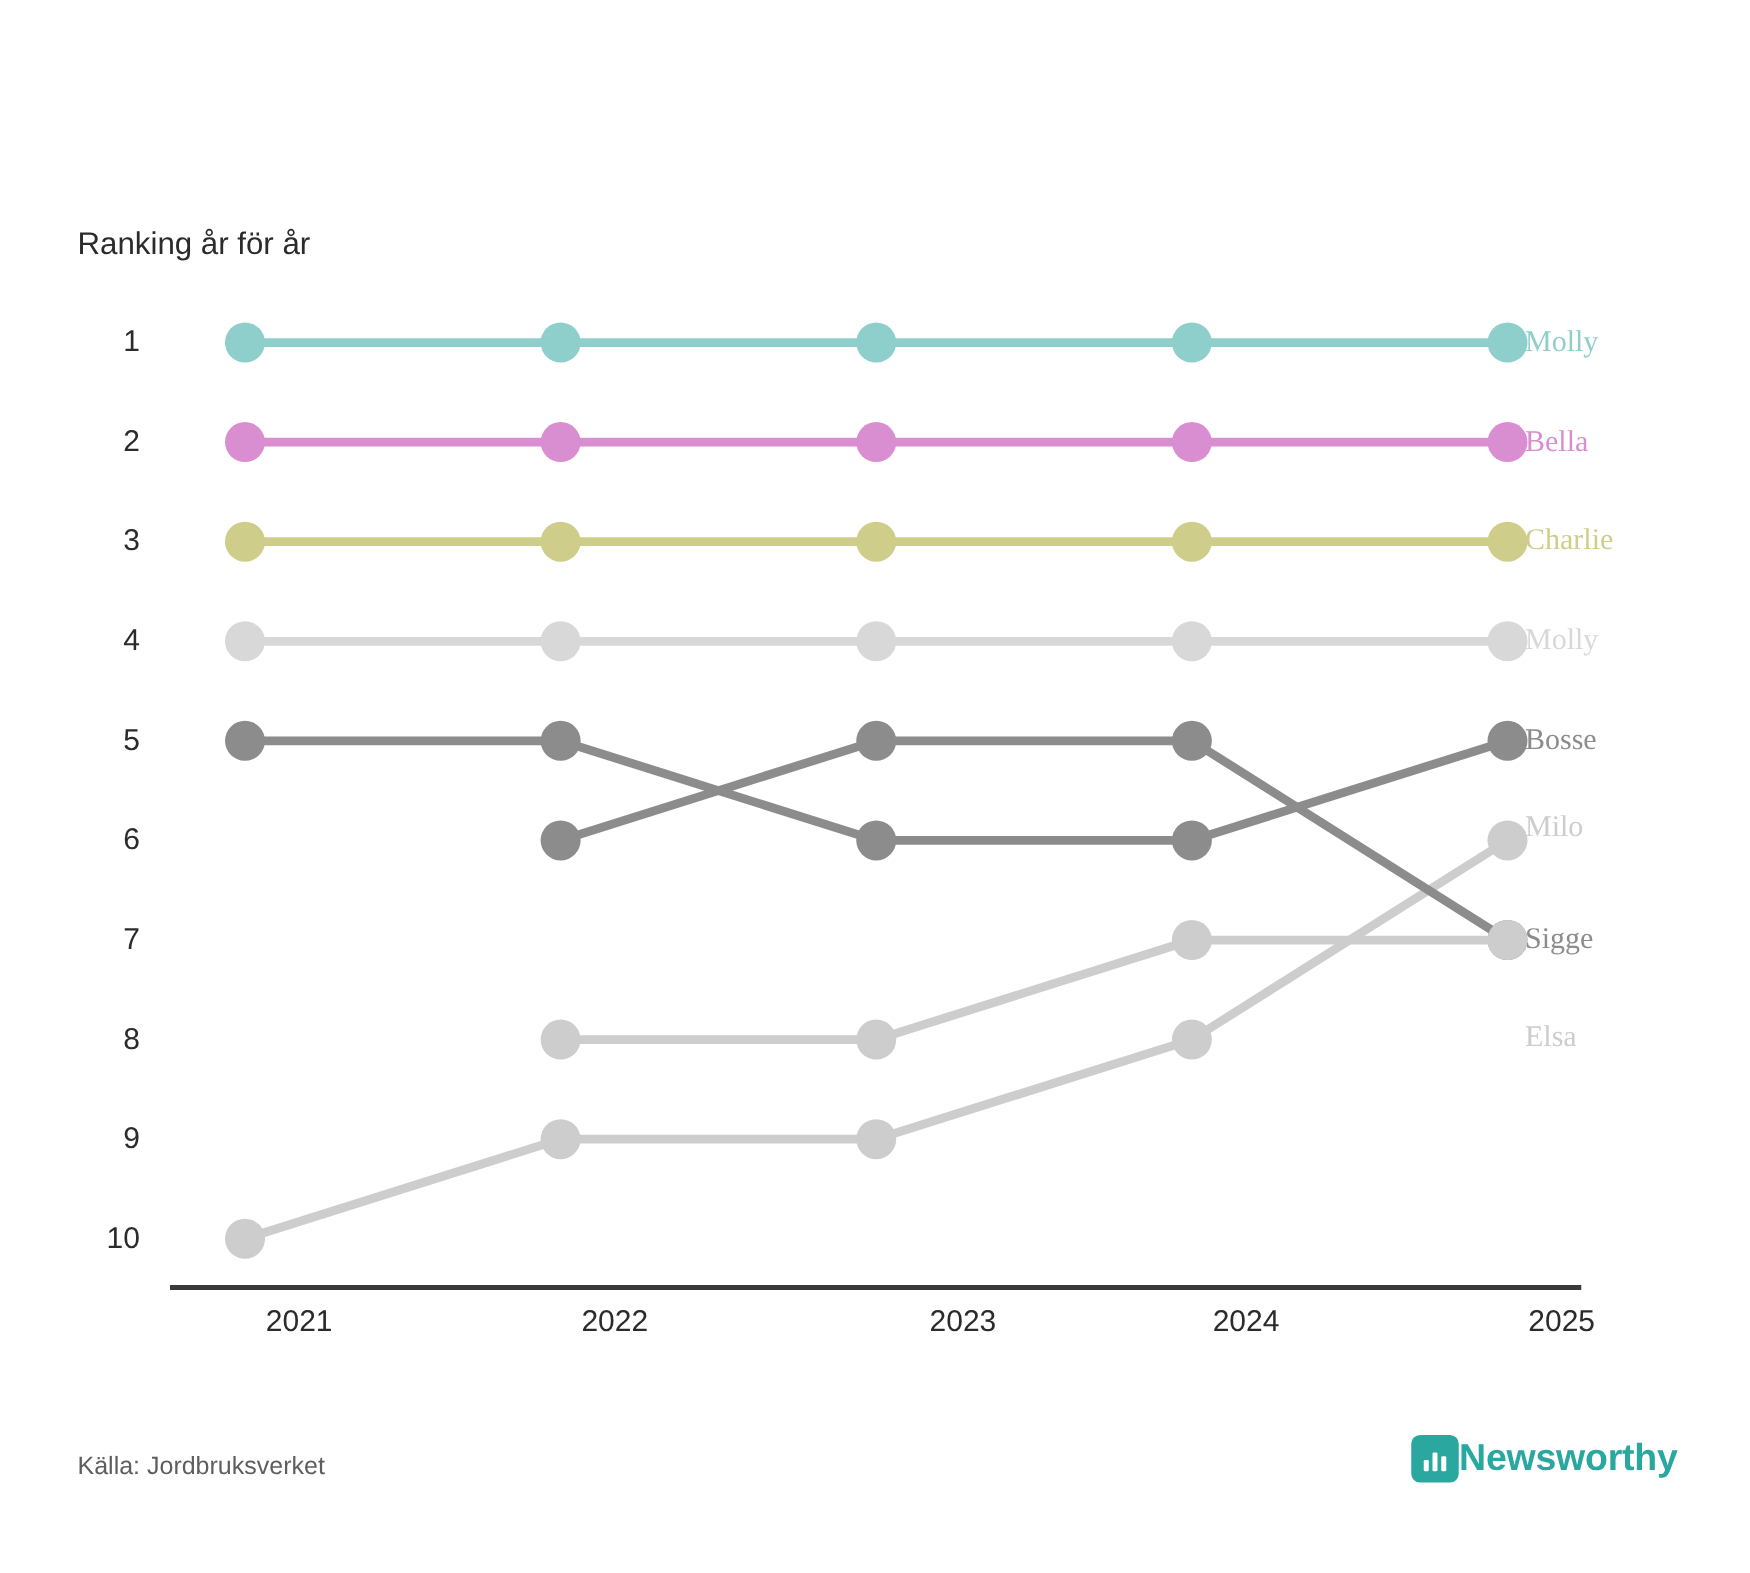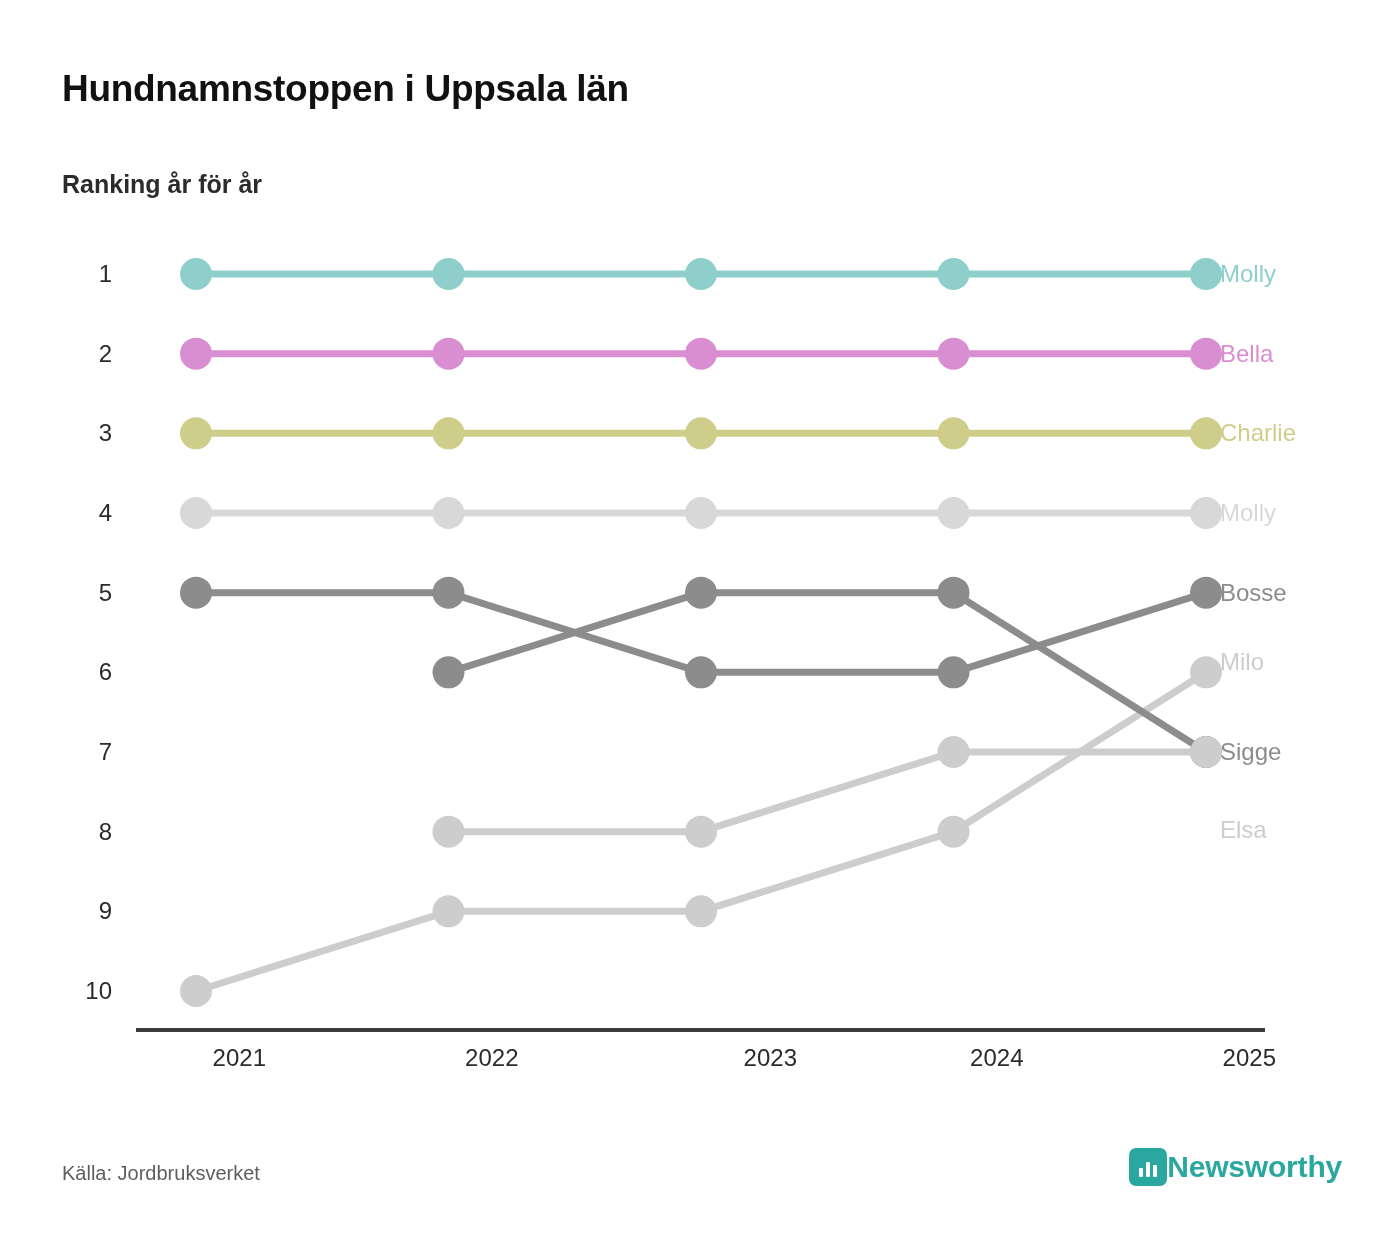--- a/index.html
+++ b/index.html
@@ -25,23 +25,23 @@
     left: 62px;
     top: 68px;
     font-size: 37px;
     font-weight: bold;
     letter-spacing: -0.3px;
     color: #111111;
   }
   .subtitle {
     position: absolute;
     left: 62px;
-    top: 170px;
+    top: 181px;
     font-size: 25px;
-    font-weight: bold;
+    font-weight: normal;
     color: #2b2b2b;
   }
   .chart-area {
     position: absolute;
     left: 0;
     top: 0;
     width: 1400px;
     height: 1258px;
   }
   .source {
@@ -99,33 +99,33 @@
     color: #2b2b2b;
     text-align: right;
     width: 140px;
     transform: translateX(-50%);
   }
   .series-label {
     position: absolute;
     font-size: 24px;
     transform: translateY(-50%);
     white-space: nowrap;
+    font-family: Liberation Serif, serif;
   }
   svg.plot {
     position: absolute;
     left: 0;
     top: 0;
   }
 </style>
 </head>
 <body>
 
 <div class="page">
 
-  <div class="title">Hundnamnstoppen i Uppsala län</div>
   <div class="subtitle">Ranking år för år</div>
 
   <div class="chart-area" id="chart-area">
       <svg class="plot" width="1400" height="1258">
         <line x1="136" x2="1265" y1="1030" y2="1030" stroke="#3a3a3a" stroke-width="4"></line>
         <polyline points="196,274 448.5,274 701,274 953.5,274 1206,274" fill="none" stroke="#8fcfcb" stroke-width="7" stroke-linecap="round" stroke-linejoin="round"></polyline>
         <circle cx="196" cy="274" r="16" fill="#8fcfcb"></circle>
         <circle cx="448.5" cy="274" r="16" fill="#8fcfcb"></circle>
         <circle cx="701" cy="274" r="16" fill="#8fcfcb"></circle>
         <circle cx="953.5" cy="274" r="16" fill="#8fcfcb"></circle>

